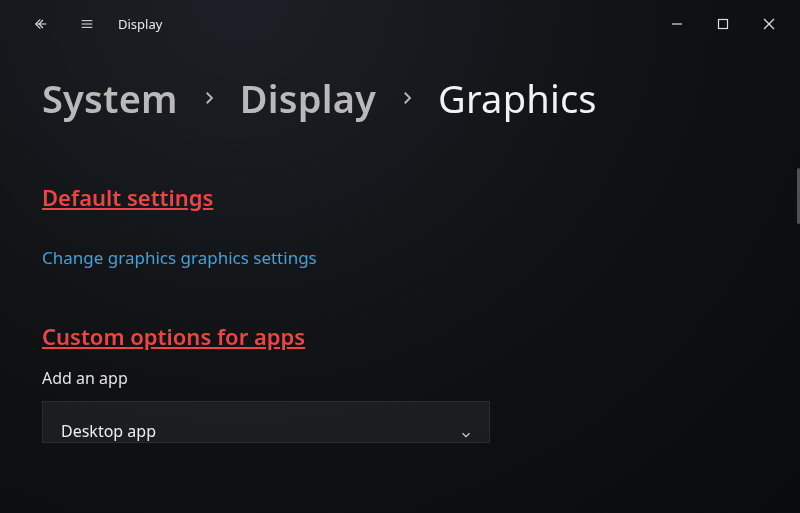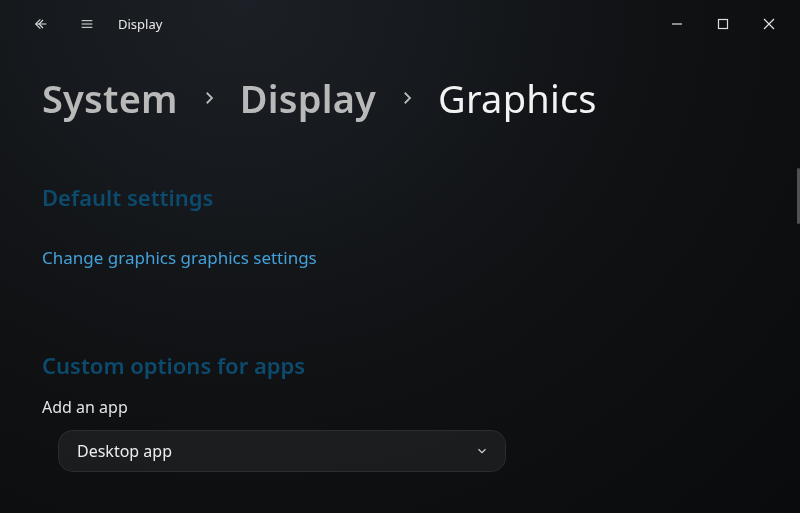--- a/index.html
+++ b/index.html
@@ -69,50 +69,50 @@
   .bc-chevron svg { width: 18px; height: 18px; }
   .bc-current {
     font-size: 38px;
     font-weight: 400;
     color: #f2f2f2;
     letter-spacing: .2px;
   }
   .section-h {
     font-size: 22px;
     font-weight: 600;
-    color: #0c4a6e;
+    color: #ef4444;
     margin-top: 58px;
-  }
-  .section-h.tight { margin-top: 81px; }
+    text-decoration: underline;
+  }
+  .section-h.tight { margin-top: 52px; }
   .link {
     margin-top: 34px;
     font-size: 17px;
     font-weight: 400;
     color: #44a0d9;
   }
   .field-label {
     margin-top: 16px;
     font-size: 16px;
     color: #e4e4e4;
     font-weight: 400;
   }
   .dropdown {
     margin-top: 12px;
     width: 448px;
     height: 42px;
     background: rgba(255,255,255,0.055);
     border: 1px solid rgba(255,255,255,0.07);
-    border-radius: 15px;
-    display: flex;
-    align-items: center;
+    border-radius: 0;
+    display: flex;
+    align-items: flex-end;
     padding: 0 16px 0 18px;
     box-sizing: border-box;
     color: #eeeeee;
     font-size: 16px;
-    margin-left: 16px;
   }
   .dropdown .dd-value { flex: 1; }
   .dropdown .dd-chevron {
     color: #d4d4d4;
     display:flex;
   }
   .dropdown .dd-chevron svg { width: 14px; height: 14px; }
   .scroll-indicator {
     position: absolute;
     right: 0;

